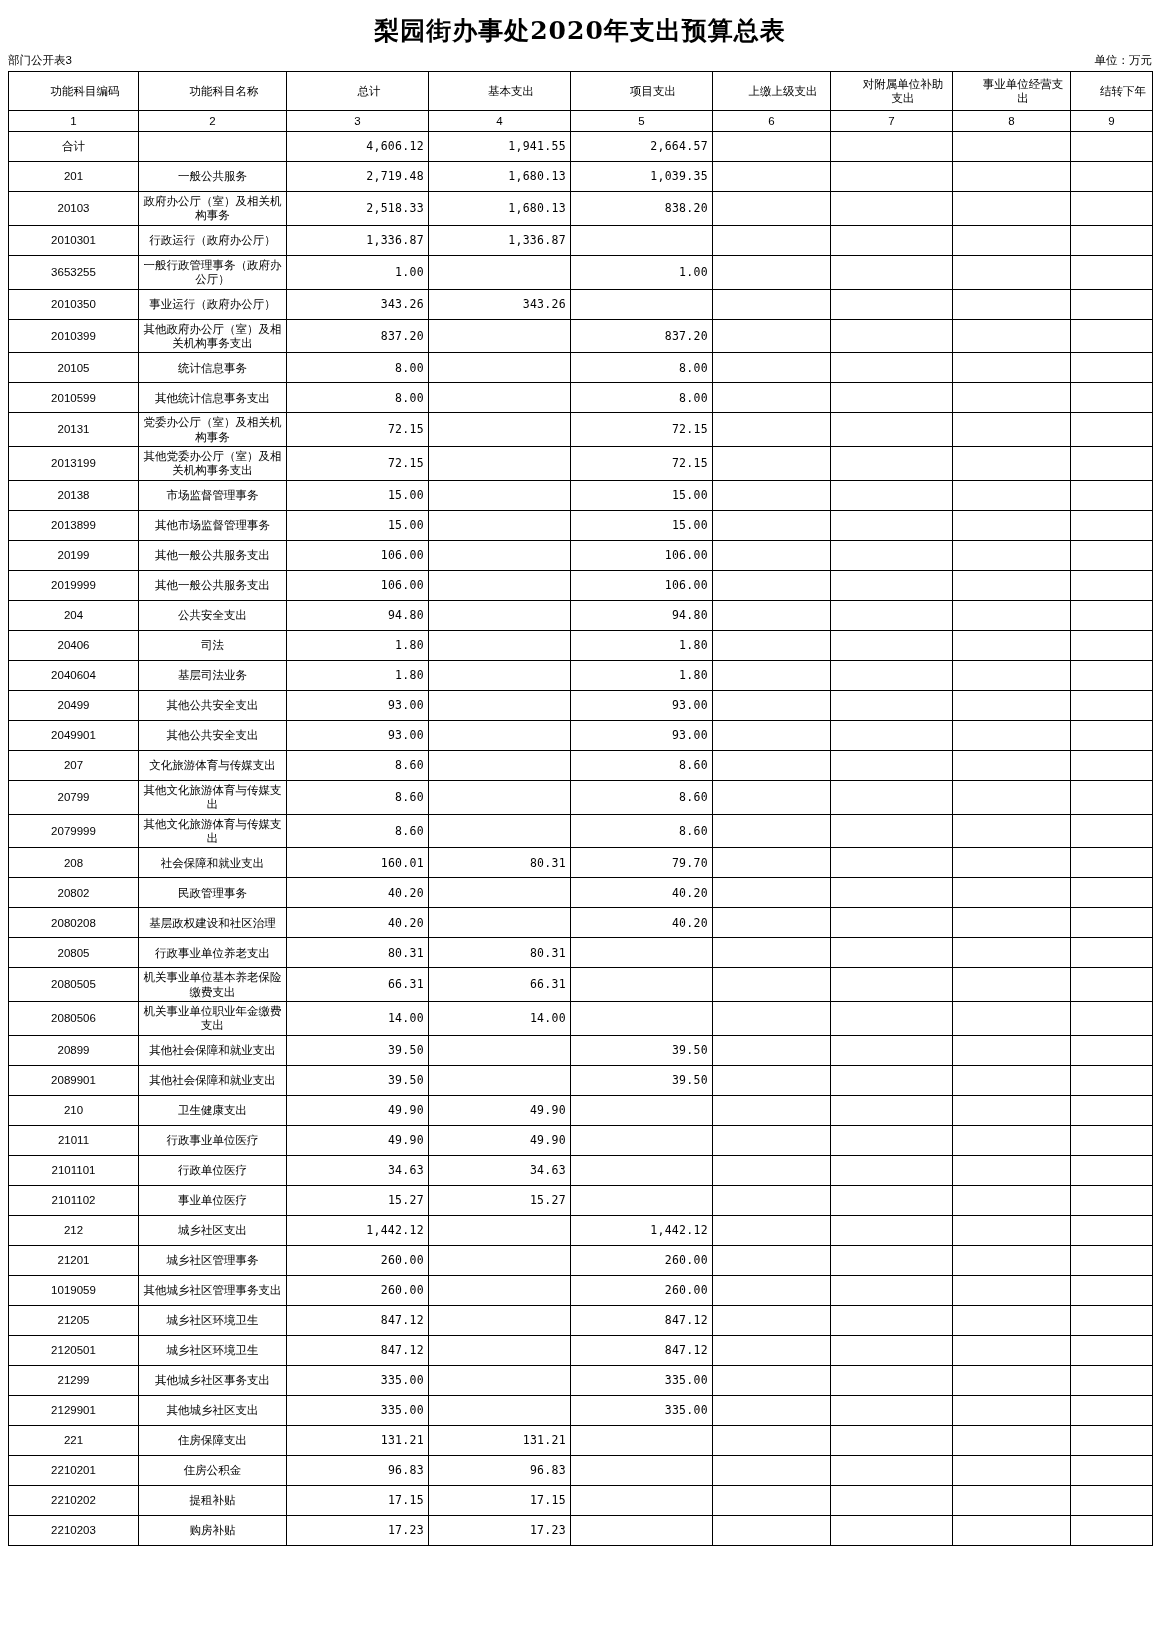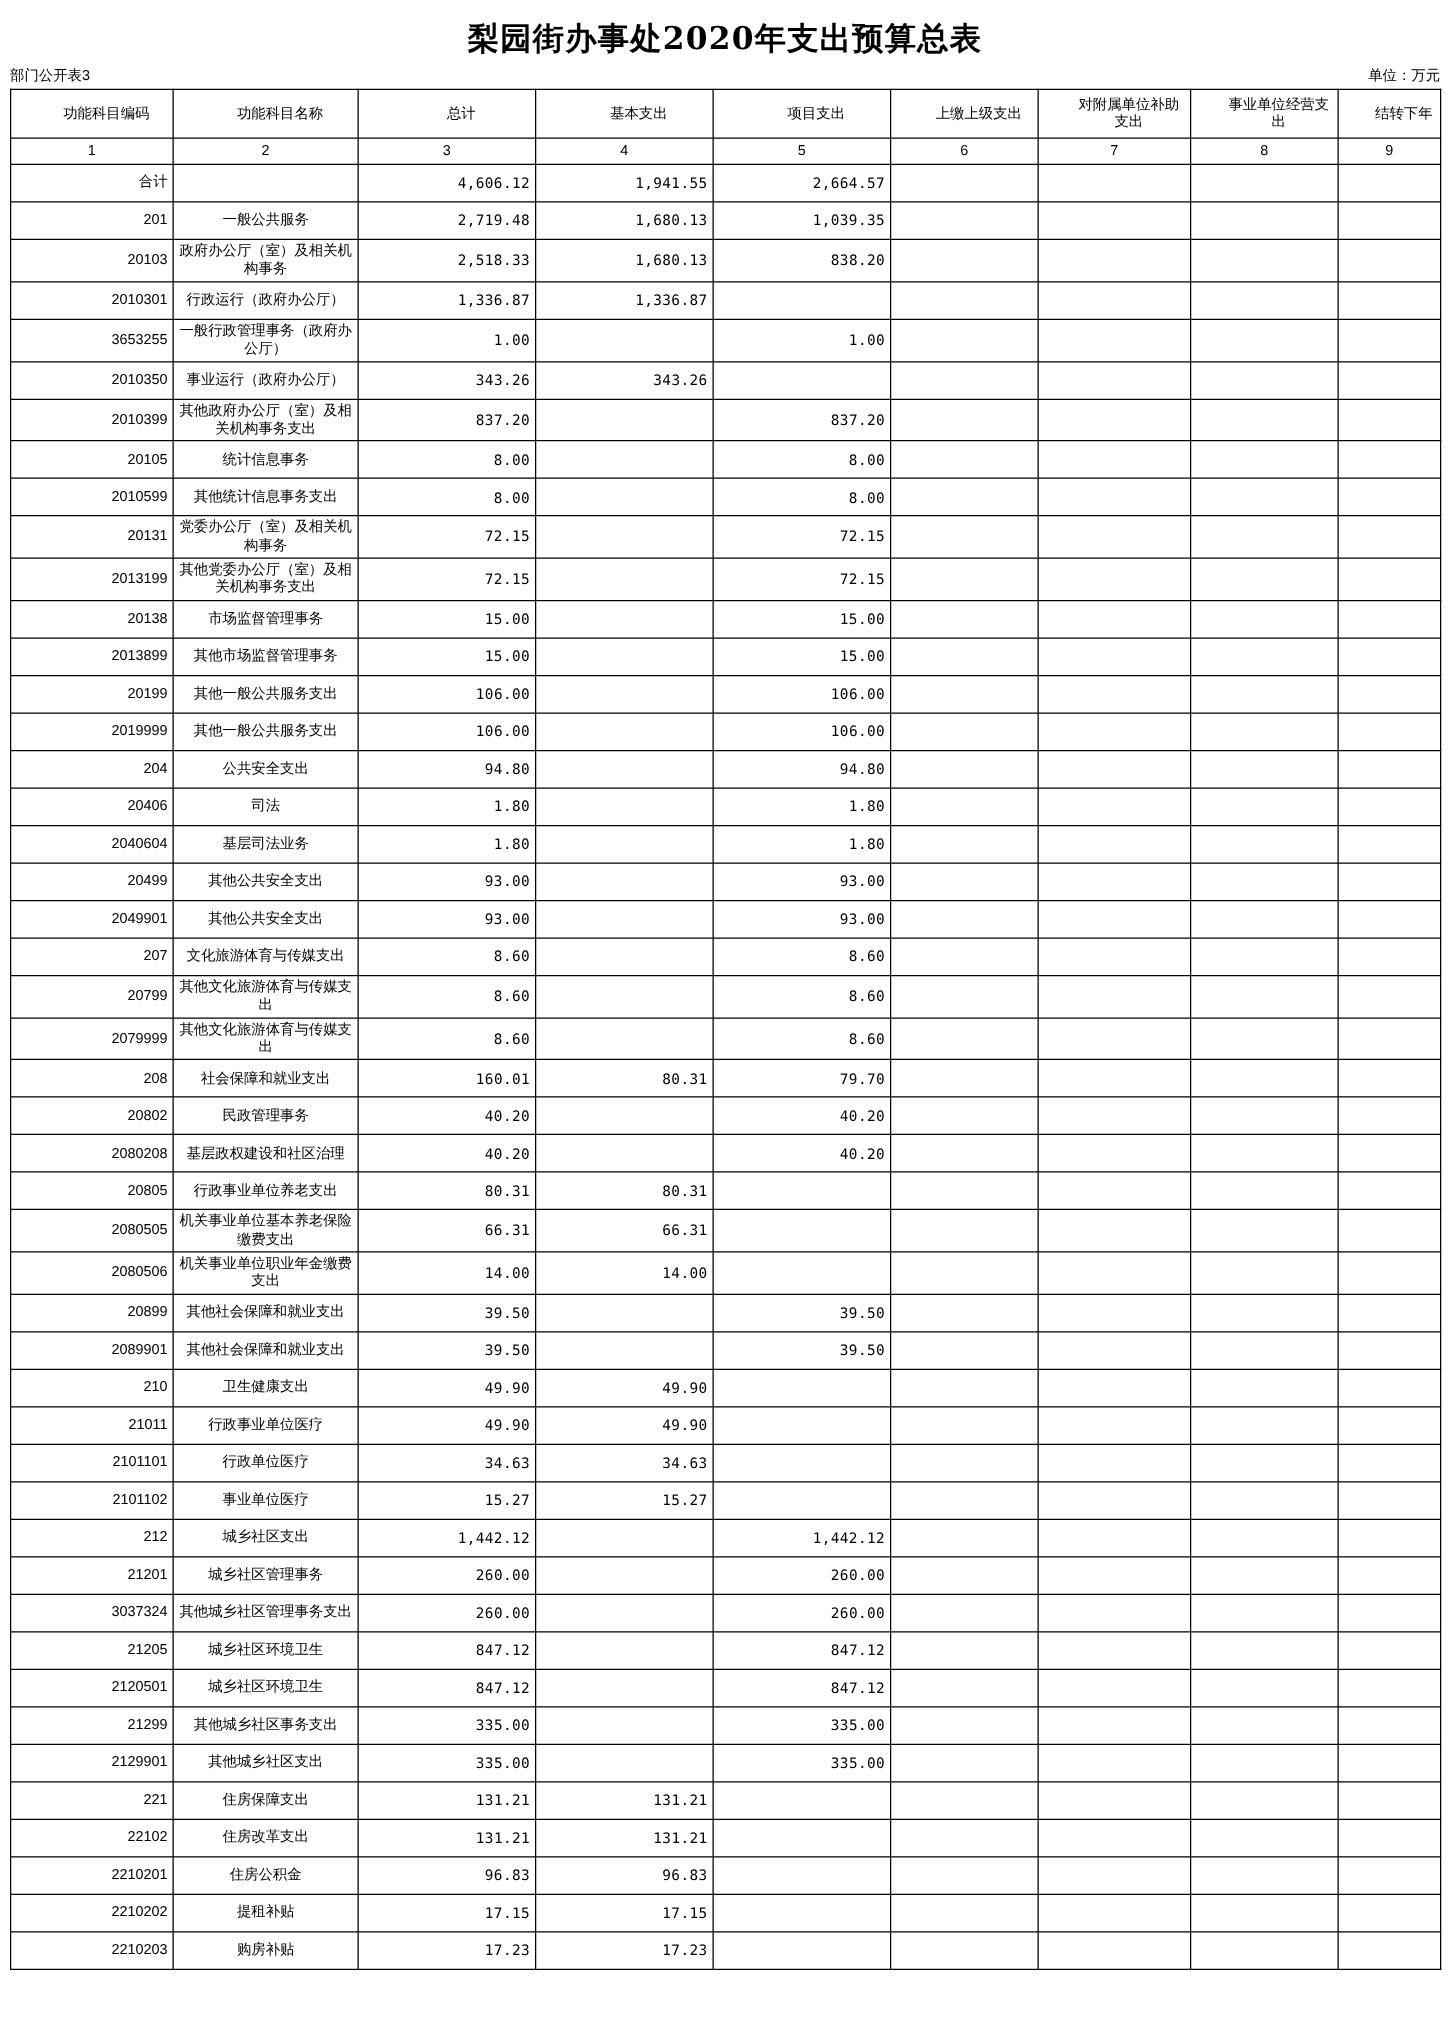--- a/index.html
+++ b/index.html
@@ -55,21 +55,21 @@
     text-align: center;
     height: 34px;
     padding-left: 27px;
   }
   .colnum td {
     text-align: center;
     height: 16px;
     font-size: 11px;
   }
   td.code {
-    text-align: right;
+    text-align: center;
     white-space: nowrap;
   }
   td.nameCell {
     text-align: center;
   }
   td.num {
     text-align: right;
     font-family: "DejaVu Sans Mono", monospace;
     font-size: 11px;
     letter-spacing: 0.3px;
@@ -542,21 +542,21 @@
           <td class="nameCell">城乡社区管理事务</td>
           <td class="num">260.00</td>
           <td class="empty"></td>
           <td class="num">260.00</td>
           <td class="empty"></td>
           <td class="empty"></td>
           <td class="empty"></td>
           <td class="empty"></td>
         </tr>
         <tr class="datarow">
-          <td class="code">3037324</td>
+          <td class="code">1019059</td>
           <td class="nameCell">其他城乡社区管理事务支出</td>
           <td class="num">260.00</td>
           <td class="empty"></td>
           <td class="num">260.00</td>
           <td class="empty"></td>
           <td class="empty"></td>
           <td class="empty"></td>
           <td class="empty"></td>
         </tr>
         <tr class="datarow">
@@ -599,31 +599,20 @@
           <td class="empty"></td>
           <td class="num">335.00</td>
           <td class="empty"></td>
           <td class="empty"></td>
           <td class="empty"></td>
           <td class="empty"></td>
         </tr>
         <tr class="datarow">
           <td class="code">221</td>
           <td class="nameCell">住房保障支出</td>
-          <td class="num">131.21</td>
-          <td class="num">131.21</td>
-          <td class="empty"></td>
-          <td class="empty"></td>
-          <td class="empty"></td>
-          <td class="empty"></td>
-          <td class="empty"></td>
-        </tr>
-        <tr class="datarow">
-          <td class="code">22102</td>
-          <td class="nameCell">住房改革支出</td>
           <td class="num">131.21</td>
           <td class="num">131.21</td>
           <td class="empty"></td>
           <td class="empty"></td>
           <td class="empty"></td>
           <td class="empty"></td>
           <td class="empty"></td>
         </tr>
         <tr class="datarow">
           <td class="code">2210201</td>

